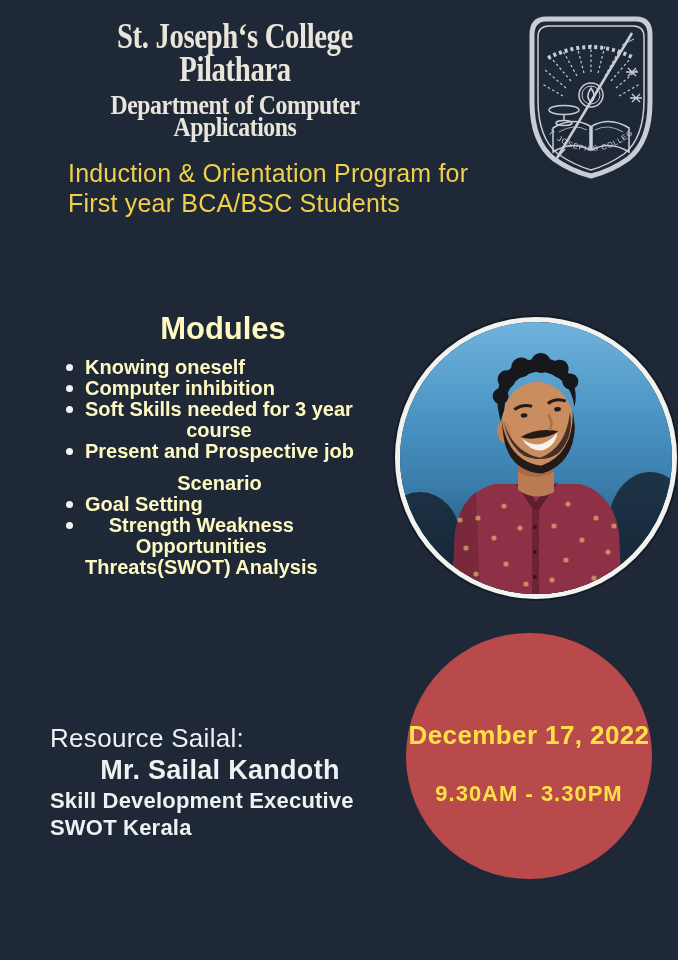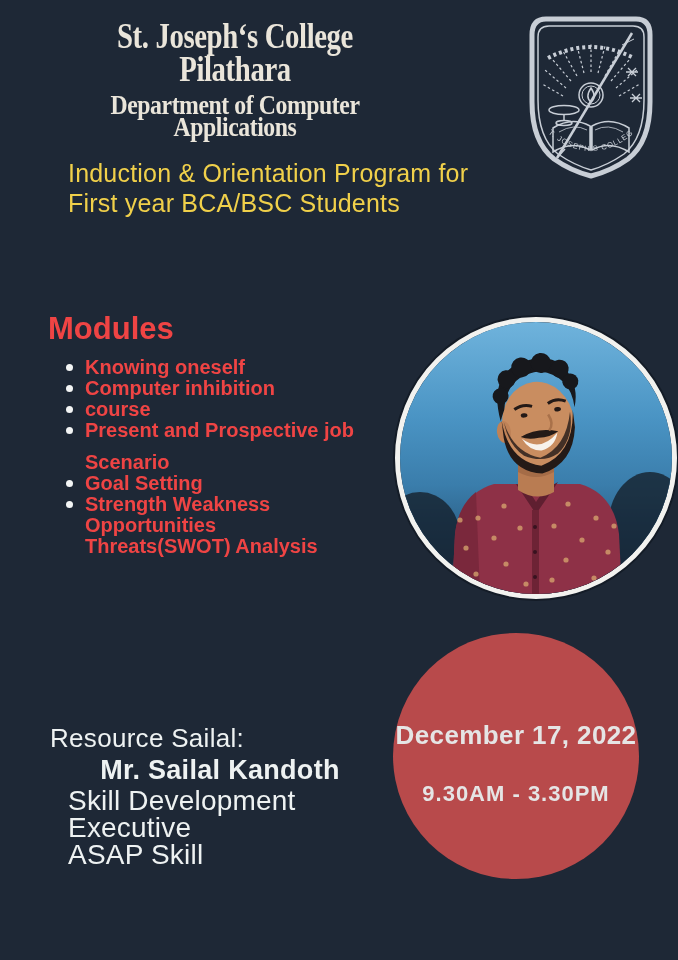--- a/index.html
+++ b/index.html
@@ -45,21 +45,21 @@
     position: absolute;
     left: 68px; top: 158px; width: 520px;
     color: #f0d04a;
     font-size: 25px;
     font-weight: normal;
     line-height: 30px;
     letter-spacing: 0.2px;
   }
 
   
-  .modules { position: absolute; left: 48px; top: 312px; width: 350px; color: #ef4444; }
+  .modules { position: absolute; left: 48px; top: 312px; width: 350px; color: #fef9c3; text-align: center; }
   .modules-heading {
     font-size: 31px;
     font-weight: bold;
     margin: 0 0 11px 0;
     line-height: 34px;
   }
   .module-item { display: flex; }
   .module-item .dot {
     width: 7px; height: 7px; border-radius: 50%;
     background: #f3f5f5; flex: 0 0 7px;
@@ -76,37 +76,37 @@
     border-radius: 50%;
     border: 5px solid #f2f2ef;
     overflow: hidden;
     box-shadow: 0 0 0 2px rgba(10,16,24,.5);
   }
   .photo-circle svg { display:block; }
 
   
   .date-circle {
     position: absolute;
-    left: 393px; top: 633px;
+    left: 406px; top: 633px;
     width: 246px; height: 246px;
     border-radius: 50%;
     background: #b84a4b;
     display: flex; flex-direction: column;
     align-items: center; justify-content: center;
-    color: #e5e5e5;
+    color: #fde047;
   }
   .date-circle .inner { transform: translateY(8px); text-align: center; }
   .event-date { font-size: 26px; font-weight: 600; letter-spacing: 0.4px; line-height: 28px; }
   .event-time { font-size: 22px; font-weight: 600; letter-spacing: 1px; line-height: 28px; margin-top: 31px; }
 
   
   .resource-block { position: absolute; left: 50px; top: 722px; width: 340px; color: #eef2f2; }
   .rp-label { font-size: 26px; font-weight: 400; line-height: 32px; letter-spacing: 0.3px; }
   .rp-name  { font-size: 27px; font-weight: bold; line-height: 33px; letter-spacing: 0.3px; text-align: center; }
-  .rp-designation, .rp-org { font-size: 28px; font-weight: 400; line-height: 27px; letter-spacing: 0.2px; margin-left: 18px; }
+  .rp-designation, .rp-org { font-size: 22px; font-weight: 700; line-height: 27px; letter-spacing: 0.2px; }
 </style>
 </head>
 <body>
 
 <div class="poster">
 
   <div class="title-block">
     <div class="title-line">St. Joseph‘s College</div>
     <div class="title-line">Pilathara</div>
     <div class="dept-line first">Department of Computer</div>
@@ -193,20 +193,21 @@
     <div class="module-item">
       <span class="dot"></span>
       <div class="module-lines">
           <div class="module-line">Computer inhibition</div>
         </div>
     </div>
 
     <div class="module-item">
       <span class="dot"></span>
       <div class="module-lines">
+        <div class="module-line">Soft Skills needed for 3 year</div>
         <div class="module-line">course</div>
       </div>
     </div>
 
     <div class="module-item">
       <span class="dot"></span>
       <div class="module-lines">
         <div class="module-line">Present and Prospective job</div>
         <div class="module-line gap">Scenario</div>
       </div>
@@ -320,16 +321,16 @@
     <div class="inner">
       <div class="event-date">December 17, 2022</div>
       <div class="event-time">9.30AM - 3.30PM</div>
     </div>
   </div>
 
   <div class="resource-block">
     <div class="rp-label">Resource Sailal:</div>
     <div class="rp-name">Mr. Sailal Kandoth</div>
     <div class="rp-designation">Skill Development Executive</div>
-    <div class="rp-org">ASAP Skill</div>
+    <div class="rp-org">SWOT Kerala</div>
   </div>
 
 </div>
 
 </body></html>

